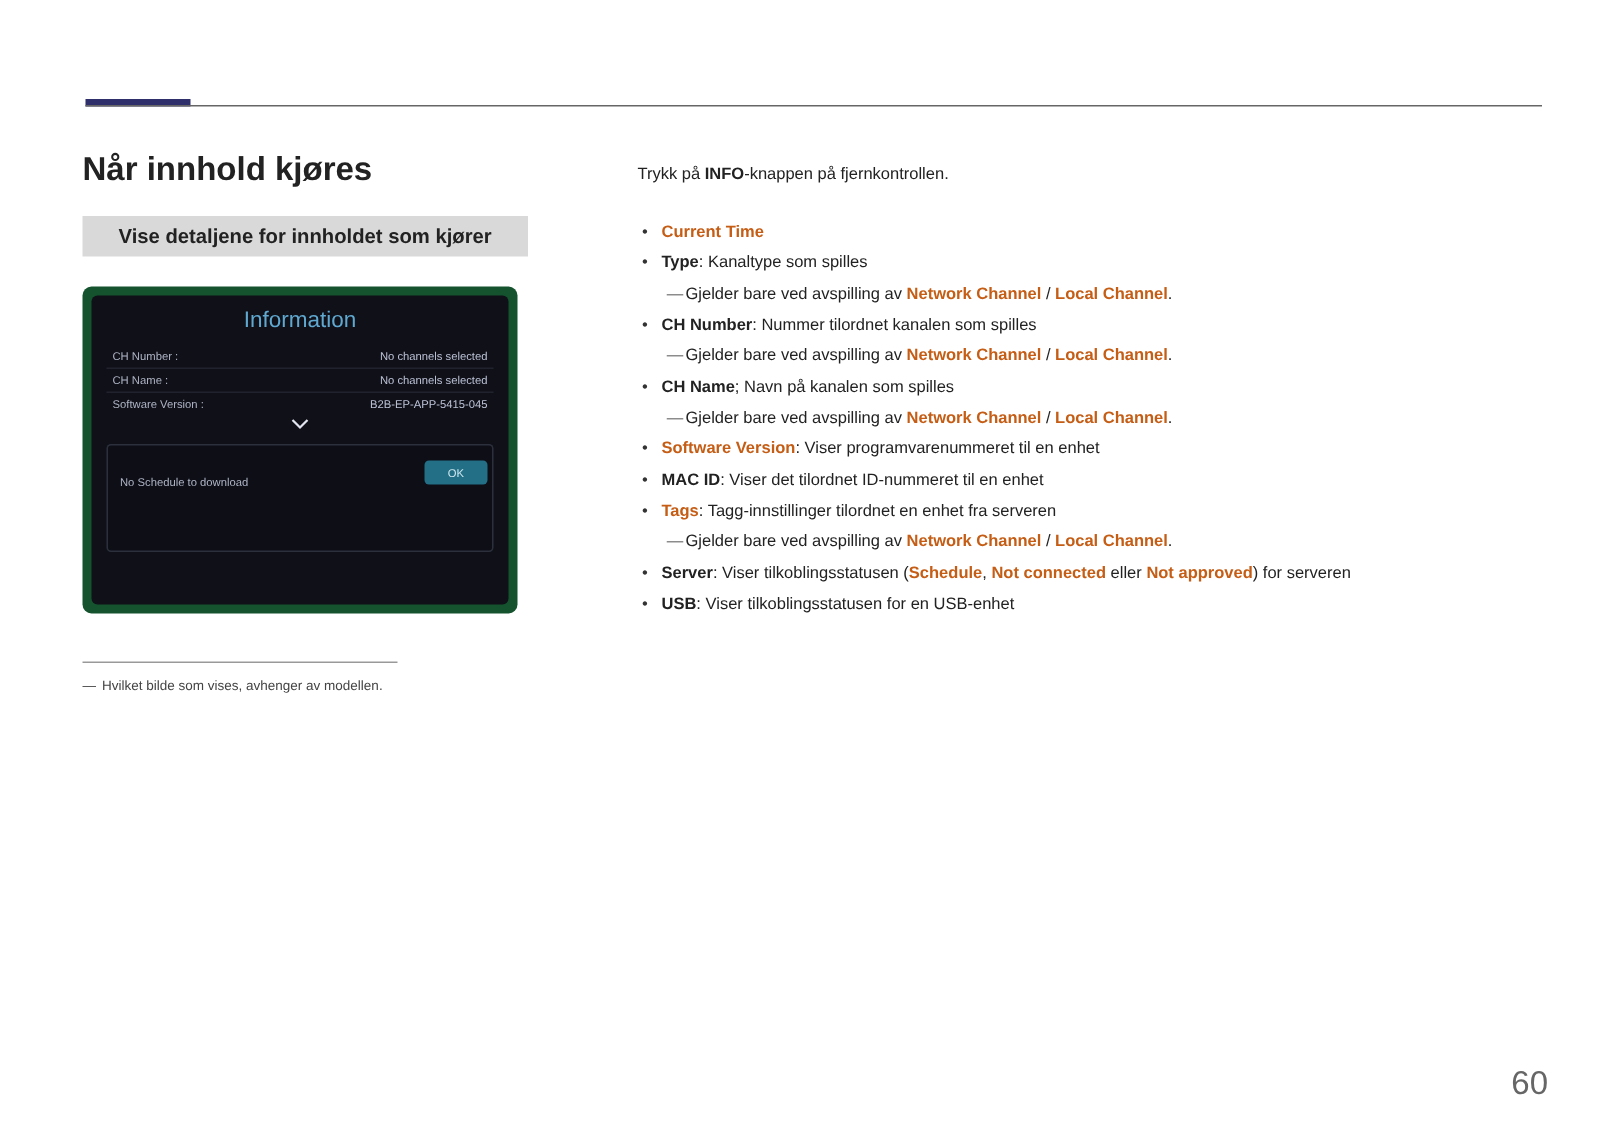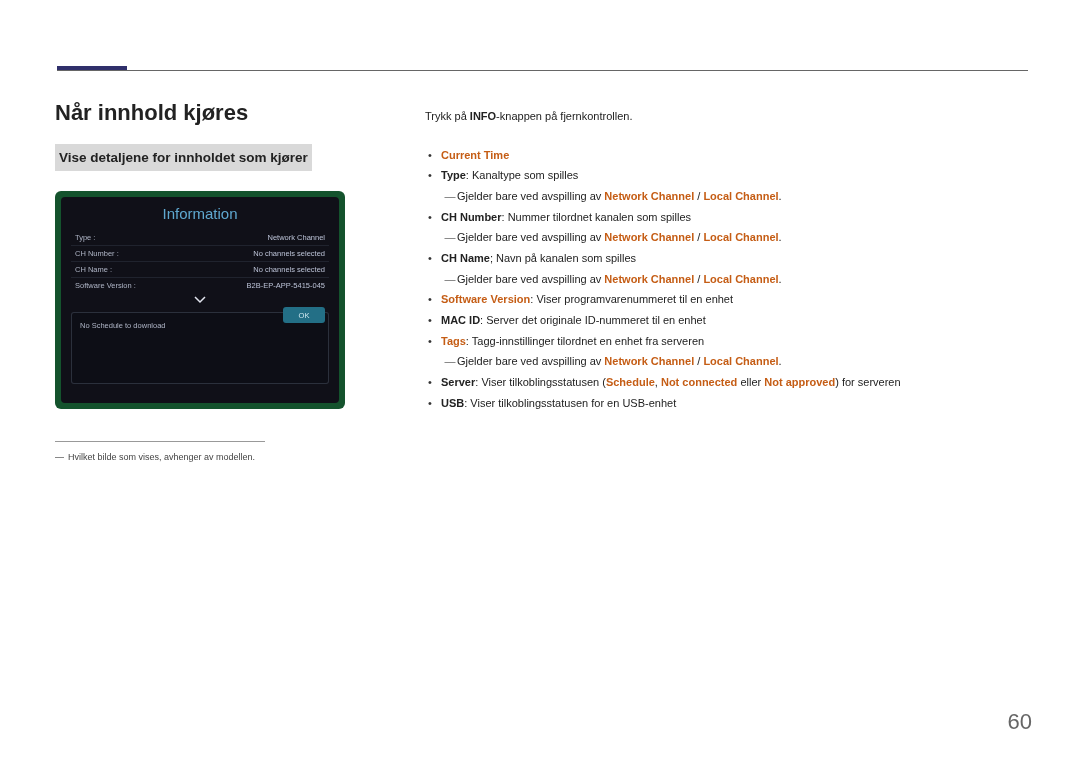--- a/index.html
+++ b/index.html
@@ -4,32 +4,32 @@
 <style>
   * { box-sizing: border-box; margin: 0; padding: 0; }
   html, body { width: 1080px; height: 763px; background: #fff; font-family: Arial, Helvetica, sans-serif; color: #222; }
   .page { position: relative; width: 1080px; height: 763px; padding: 50px 55px 30px 55px; }
   .top-divider { position: absolute; top: 70px; left: 57px; right: 52px; height: 1px; background: #666; }
   .top-bar { position: absolute; top: 66px; left: 57px; width: 70px; height: 5px; background: #2f2f6b; }
   .content { display: flex; padding-top: 50px; }
   .left-col { width: 370px; padding-right: 20px; }
   .right-col { flex: 1; padding-top: 8px; font-size: 11px; line-height: 1.8; }
   .h1 { font-size: 22px; font-weight: bold; color: #222; margin-bottom: 18px; }
-  .h2-bar { background: #d9d9d9; padding: 6px 4px; font-size: 13.5px; font-weight: bold; color: #222; display: inline-block; margin-bottom: 20px; }
+  .h2-bar { background: #d9d9d9; padding: 6px 24px; font-size: 13.5px; font-weight: bold; color: #222; display: inline-block; margin-bottom: 20px; }
   .info-box-outer { width: 290px; height: 218px; background: #14532d; border-radius: 6px; padding: 6px; }
   .info-box { width: 100%; height: 100%; background: #101018; border-radius: 4px; position: relative; color: #ccc; }
   .info-title { text-align: center; font-size: 15px; color: #5fa8d0; padding-top: 8px; font-weight: 500; }
   .info-rows { padding: 8px 10px 0 10px; font-size: 7.5px; }
   .info-row { display: flex; justify-content: space-between; padding: 3px 4px; border-bottom: 1px solid rgba(80,90,110,0.25); color: #c8cee0; }
   .info-row:last-child { border-bottom: none; }
   .info-row .lbl { color: #aeb4c5; }
   .info-row .val { color: #bbc2d6; }
   .chevron { text-align: center; color: #e2e5ef; font-size: 10px; margin-top: 2px; }
   .ok-btn { position: absolute; right: 14px; top: 110px; width: 42px; height: 16px; border-radius: 3px; background: #236f86; color: #cfe8f0; font-size: 7.5px; display: flex; align-items: center; justify-content: center; }
-  .schedule-box { margin: 6px 10px 0 10px; height: 72px; border: 1px solid rgba(90,100,120,0.4); border-radius: 3px; padding: 8px 8px; font-size: 7.5px; color: #aeb4c5; background: rgba(10,12,20,0.4); }
+  .schedule-box { margin: 6px 10px 0 10px; height: 72px; border: 1px solid rgba(90,100,120,0.4); border-radius: 3px; padding: 20px 8px; font-size: 7.5px; color: #aeb4c5; background: rgba(10,12,20,0.4); }
   .footnote-rule { width: 210px; height: 1px; background: #999; margin-top: 32px; margin-bottom: 10px; }
   .footnote { font-size: 9px; color: #444; }
   .footnote .dash { margin-right: 4px; }
   .rt-line { margin-bottom: 20px; line-height: 1.6; }
   .bullet { display: flex; margin-bottom: 2px; line-height: 1.7; }
   .bullet .dot { width: 16px; flex: none; color: #333; padding-left: 3px; }
   .bullet .txt { flex: 1; }
   .sub { display: flex; margin-left: 18px; margin-bottom: 2px; line-height: 1.7; }
   .sub .dash { flex: none; width: 14px; color: #666; text-align: center; }
   .sub .txt { flex: 1; }
@@ -46,24 +46,20 @@
 
   <div class="content">
     <div class="left-col">
       <div class="h1">Når innhold kjøres</div>
       <div class="h2-bar">Vise detaljene for innholdet som kjører</div>
 
       <div class="info-box-outer">
         <div class="info-box">
           <div class="info-title">Information</div>
           <div class="info-rows">
-            <div class="info-row">
-              <span class="lbl">Type :</span>
-              <span class="val">Network Channel</span>
-            </div>
             <div class="info-row">
               <span class="lbl">CH Number :</span>
               <span class="val">No channels selected</span>
             </div>
             <div class="info-row">
               <span class="lbl">CH Name :</span>
               <span class="val">No channels selected</span>
             </div>
             <div class="info-row">
               <span class="lbl">Software Version :</span>
@@ -123,21 +119,21 @@
         <div class="txt"><span>Gjelder bare ved avspilling av </span><span class="highlight">Network Channel</span><span> / </span><span class="highlight">Local Channel</span><span>.</span></div>
       </div>
 
       <div class="bullet">
         <div class="dot">•</div>
         <div class="txt"><span class="highlight">Software Version</span><span>: Viser programvarenummeret til en enhet</span></div>
       </div>
 
       <div class="bullet">
         <div class="dot">•</div>
-        <div class="txt"><b>MAC ID</b><span>: Server det originale ID-nummeret til en enhet</span></div>
+        <div class="txt"><b>MAC ID</b><span>: Viser det tilordnet ID-nummeret til en enhet</span></div>
       </div>
 
       <div class="bullet">
         <div class="dot">•</div>
         <div class="txt"><span class="highlight">Tags</span><span>: Tagg-innstillinger tilordnet en enhet fra serveren</span></div>
       </div>
       <div class="sub">
         <div class="dash">―</div>
         <div class="txt"><span>Gjelder bare ved avspilling av </span><span class="highlight">Network Channel</span><span> / </span><span class="highlight">Local Channel</span><span>.</span></div>
       </div>

